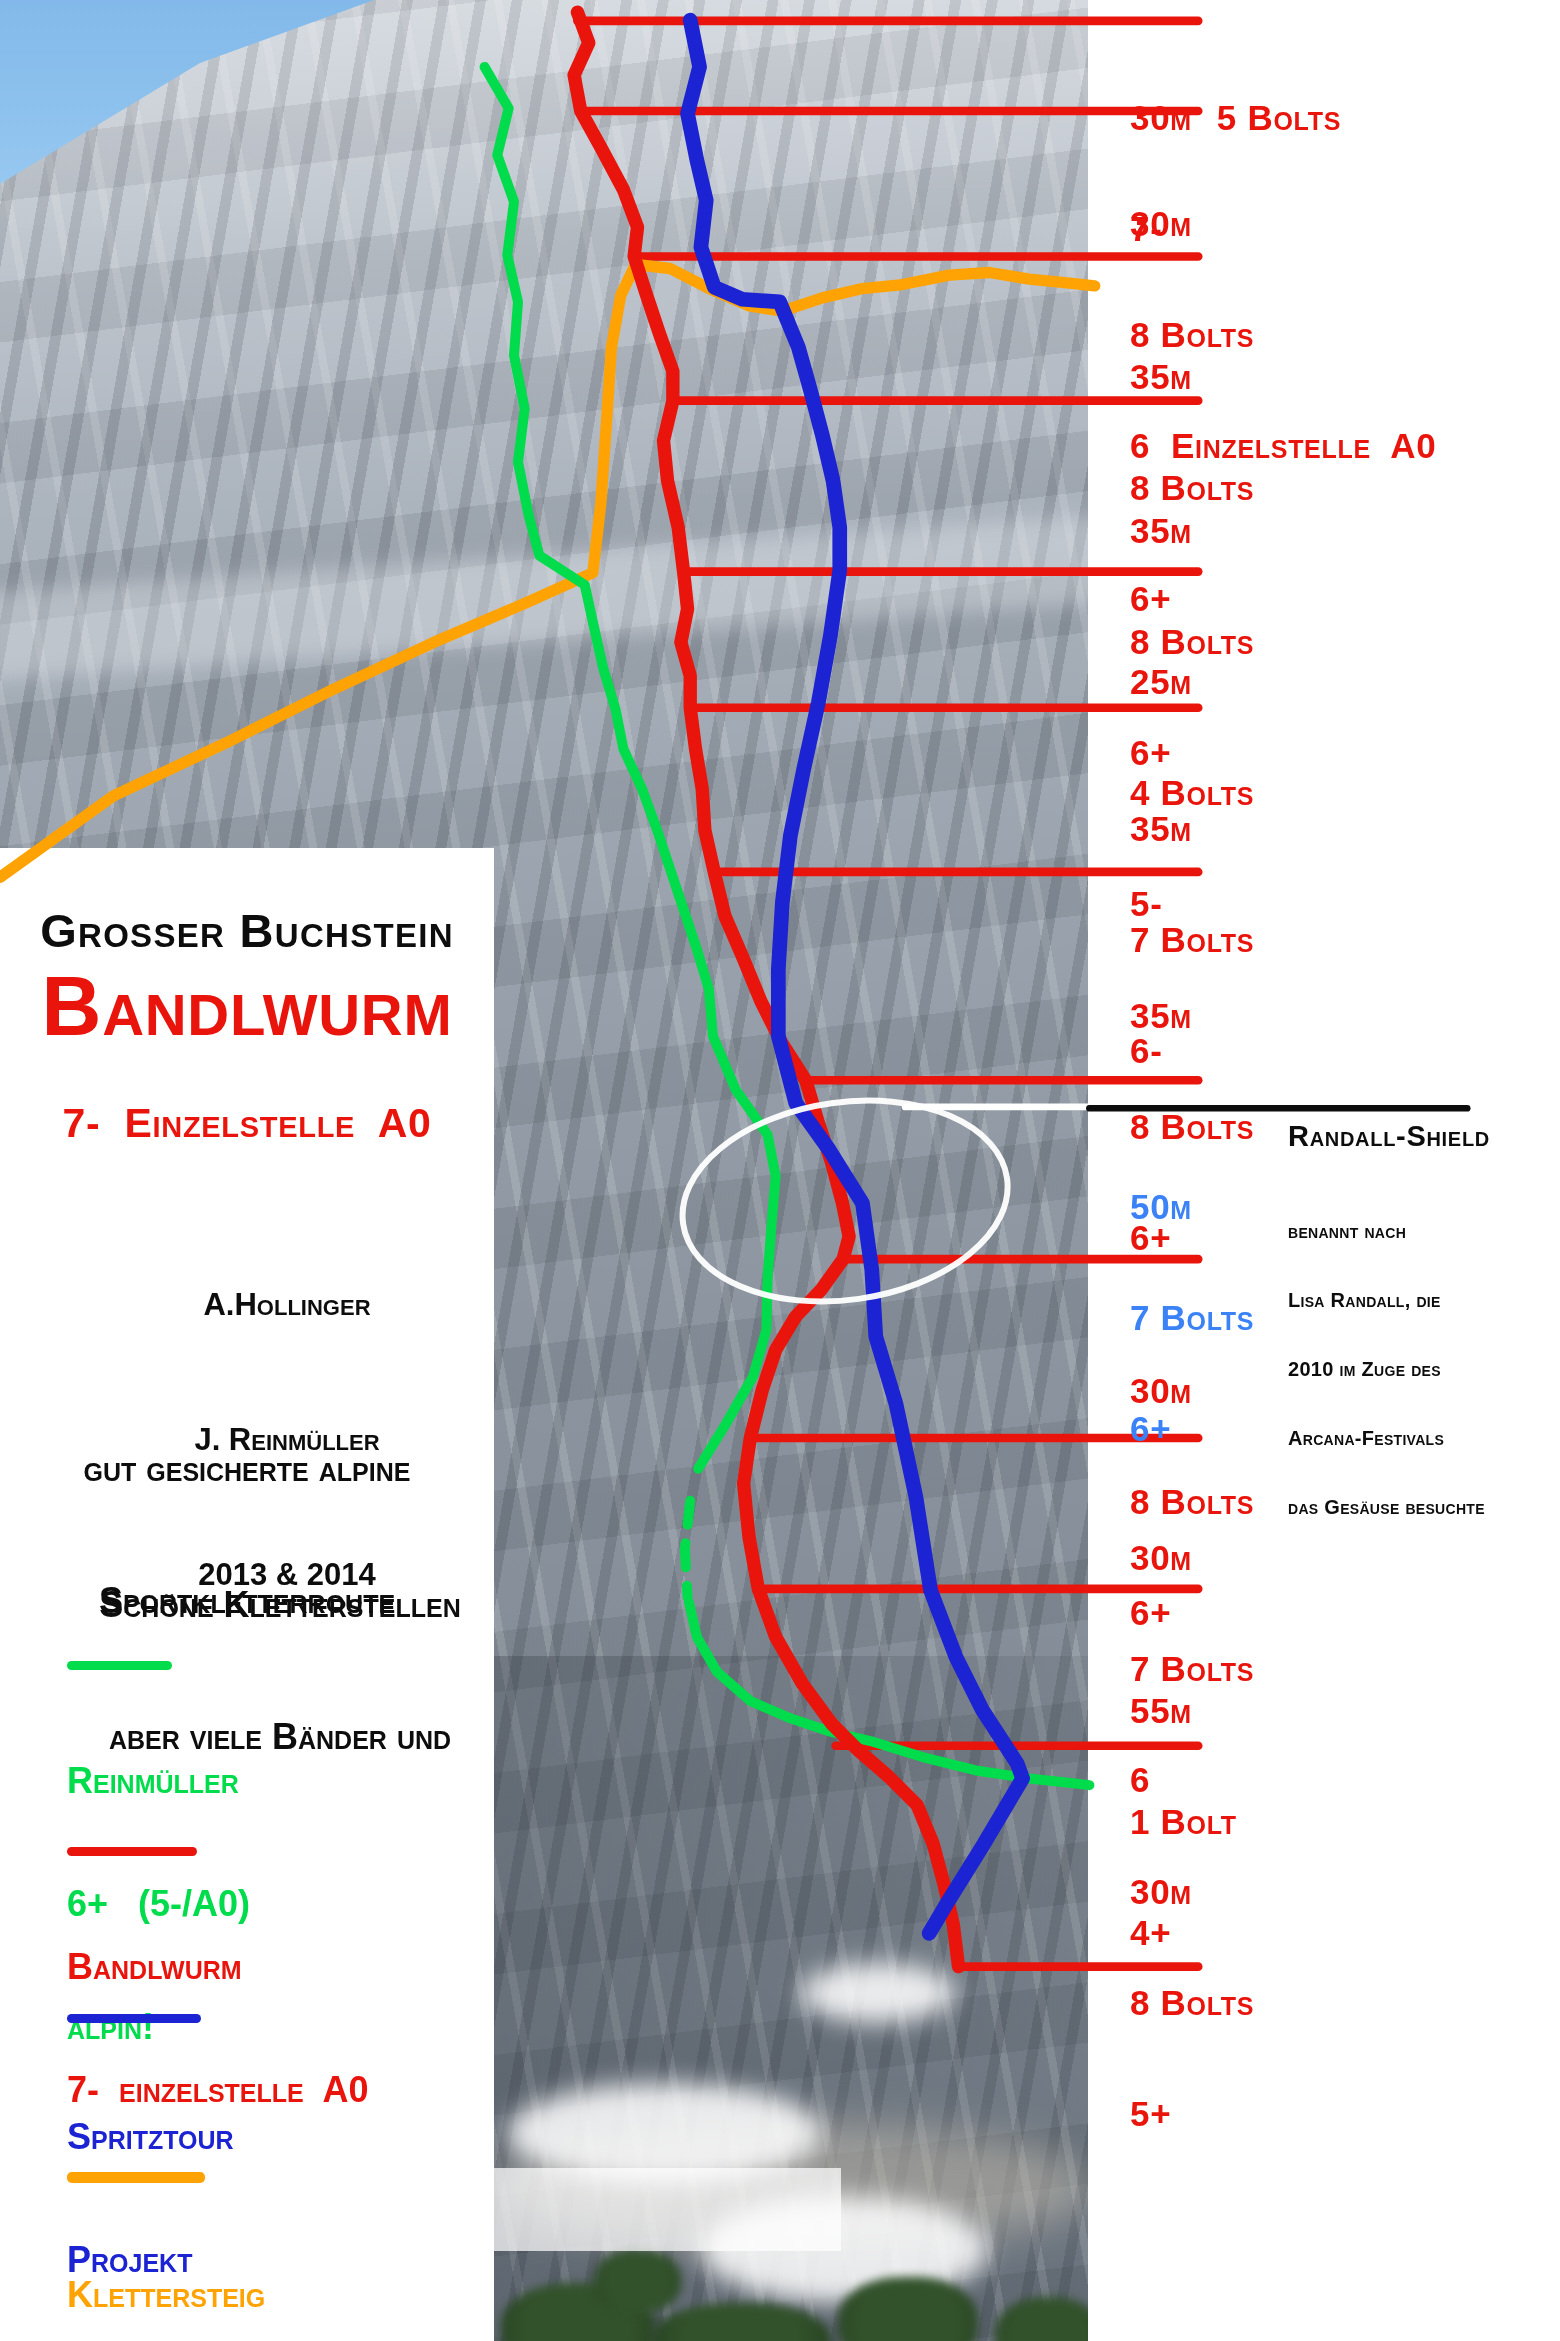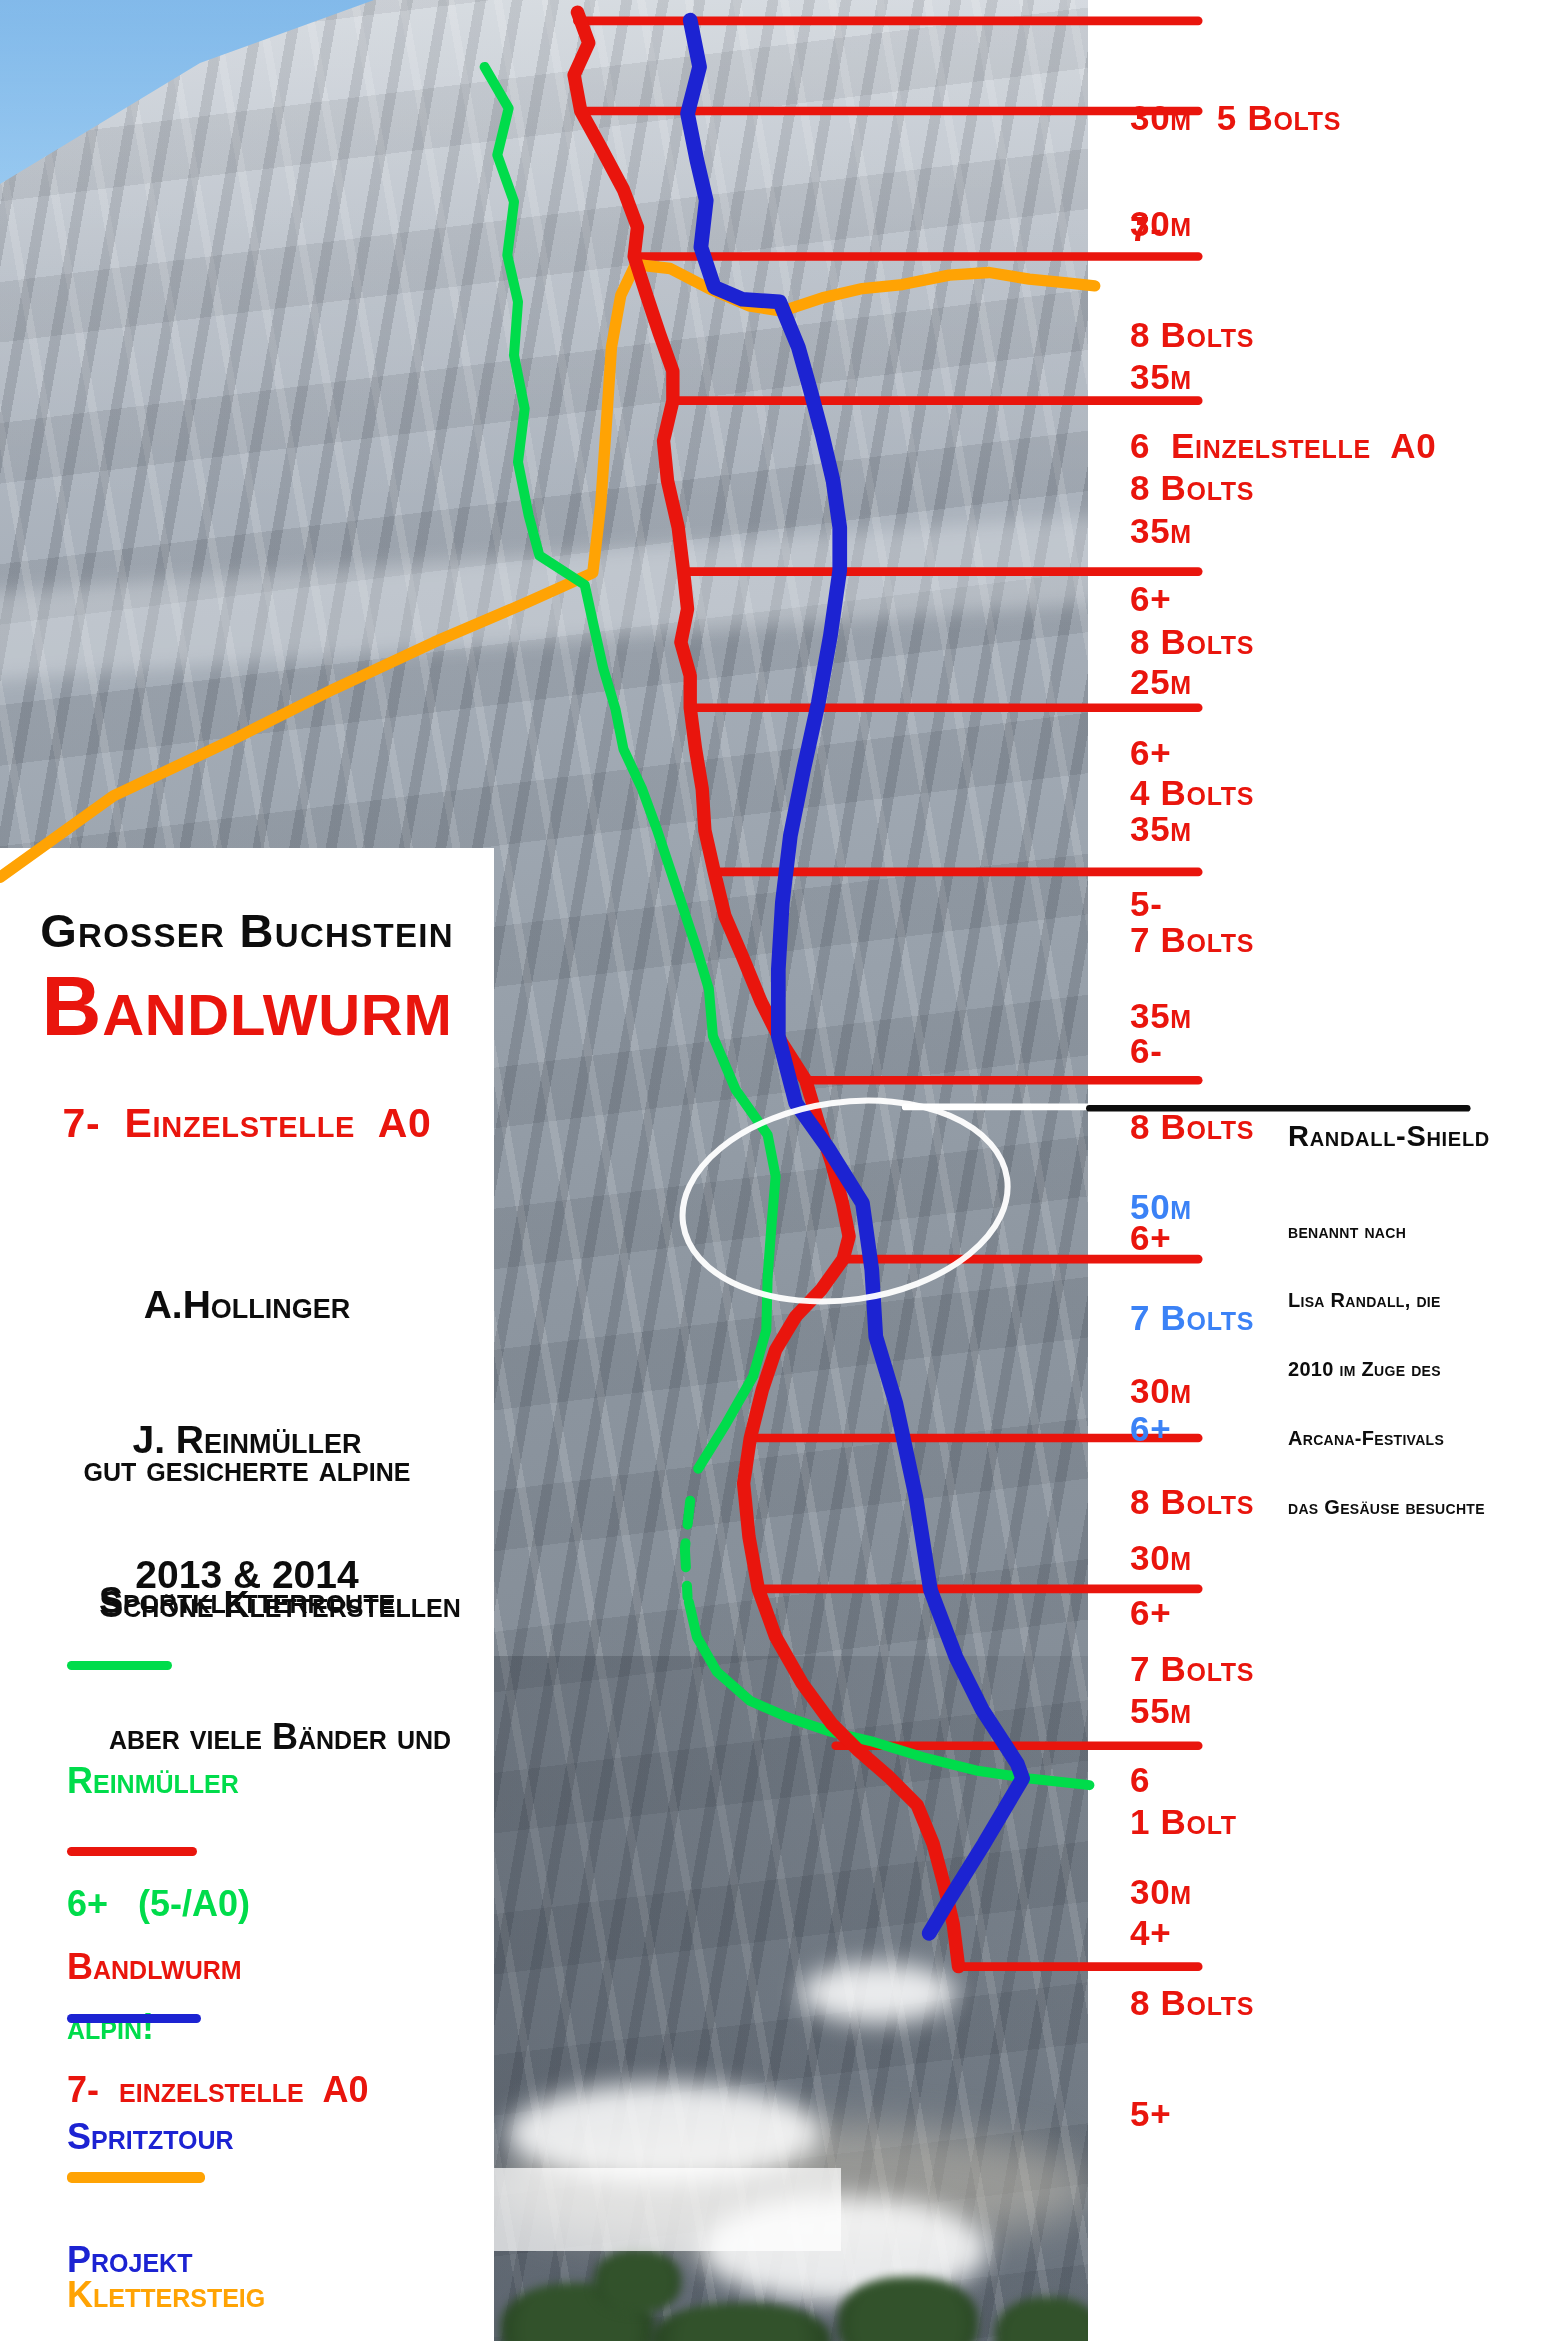--- a/index.html
+++ b/index.html
@@ -41,21 +41,21 @@
 
   
   svg.overlay{position:absolute;left:0;top:0;width:1560px;height:2342px;}
 
   
   .t{position:absolute;font-weight:bold;font-variant:small-caps;white-space:pre;color:#0d0d0d;}
   .center{width:494px;left:0;text-align:center;}
   .peak{top:903px;font-size:47px;letter-spacing:1.3px;}
   .route-name{top:963px;font-size:83px;line-height:87px;letter-spacing:0.7px;}
   .grade-line{top:1100px;font-size:41px;letter-spacing:0.7px;}
-  .authors{top:1192px;font-size:39px;line-height:45px;}
+  .authors{top:1192px;font-size:31px;line-height:45px;margin-left:40px;}
   .desc1{top:1359px;font-size:36px;line-height:44px;}
   .desc2{top:1495px;font-size:36px;line-height:44px;padding-left:33px;}
 
   .swatch{position:absolute;height:9.3px;border-radius:4.7px;}
   .sw-green{left:67px;top:1661px;width:105px;}
   .sw-red{left:67px;top:1847px;width:130px;}
   .sw-blue{left:67px;top:2014px;width:134px;}
   .sw-orange{left:67px;top:2172px;width:138px;height:10.7px;}
   .leg{position:absolute;left:67px;font-weight:bold;font-variant:small-caps;font-size:36px;line-height:41px;white-space:pre;}
   .leg-green{top:1678px;}

